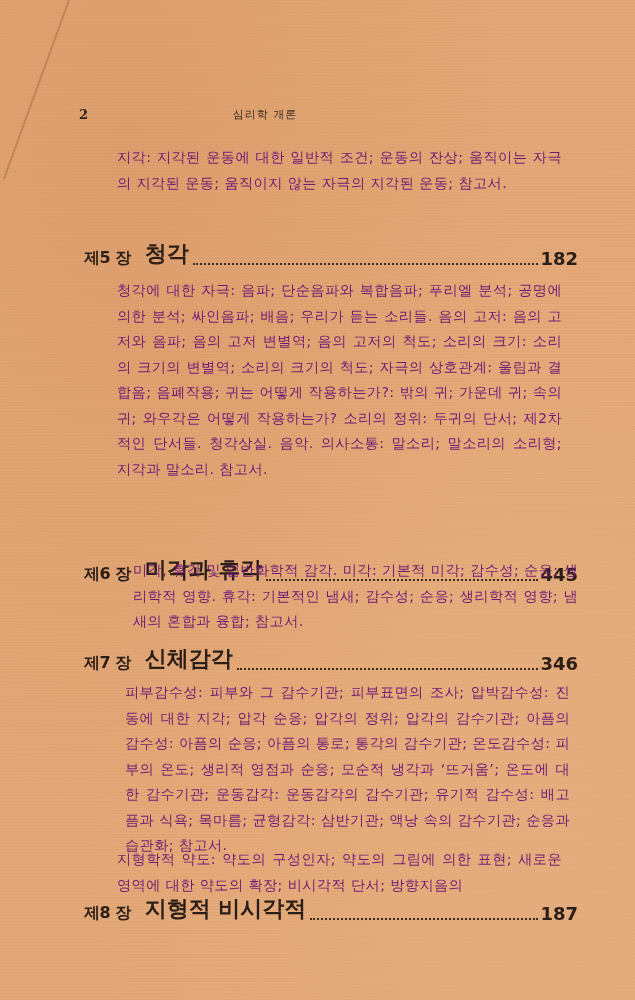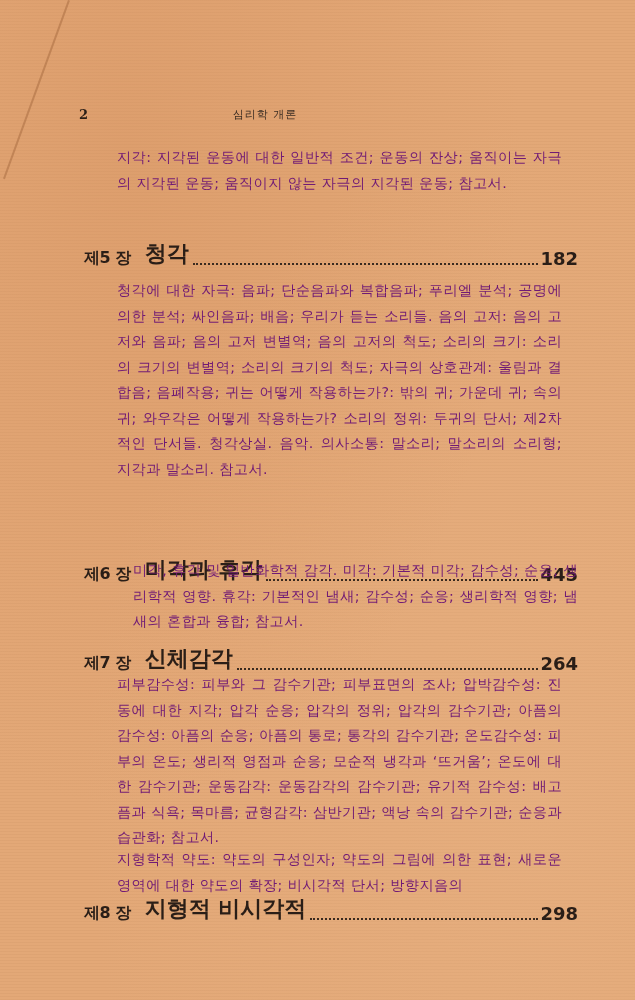--- a/index.html
+++ b/index.html
@@ -69,23 +69,23 @@
   <span class="ch-title">미각과 휴각</span>
   <span class="ch-dots"></span>
   <span class="ch-page">445</span>
 </div>
 <p class="para" id="ch6-body" style="margin:16px;">미각, 휴각 및 일반화학적 감각. 미각: 기본적 미각; 감수성; 순응; 생리학적 영향. 휴각: 기본적인 냄새; 감수성; 순응; 생리학적 영향; 냄새의 혼합과 융합; 참고서.</p>
 
 <div class="chapter" id="ch7">
   <span class="ch-num">제7 장</span>
   <span class="ch-title">신체감각</span>
   <span class="ch-dots"></span>
-  <span class="ch-page">264</span>
+  <span class="ch-page">346</span>
 </div>
-<p class="para" id="ch7-body" style="margin:0;">피부감수성: 피부와 그 감수기관; 피부표면의 조사; 압박감수성: 진동에 대한 지각; 압각 순응; 압각의 정위; 압각의 감수기관; 아픔의 감수성: 아픔의 순응; 아픔의 통로; 통각의 감수기관; 온도감수성: 피부의 온도; 생리적 영점과 순응; 모순적 냉각과 ‘뜨거움’; 온도에 대한 감수기관; 운동감각: 운동감각의 감수기관; 유기적 감수성: 배고픔과 식욕; 목마름; 균형감각: 삼반기관; 액낭 속의 감수기관; 순응과 습관화; 참고서.</p>
+<p class="para" id="ch7-body" style="margin:8px;">피부감수성: 피부와 그 감수기관; 피부표면의 조사; 압박감수성: 진동에 대한 지각; 압각 순응; 압각의 정위; 압각의 감수기관; 아픔의 감수성: 아픔의 순응; 아픔의 통로; 통각의 감수기관; 온도감수성: 피부의 온도; 생리적 영점과 순응; 모순적 냉각과 ‘뜨거움’; 온도에 대한 감수기관; 운동감각: 운동감각의 감수기관; 유기적 감수성: 배고픔과 식욕; 목마름; 균형감각: 삼반기관; 액낭 속의 감수기관; 순응과 습관화; 참고서.</p>
 
 <div class="chapter" id="ch8">
   <span class="ch-num">제8 장</span>
   <span class="ch-title">지형적 비시각적</span>
   <span class="ch-dots"></span>
-  <span class="ch-page">298</span>
+  <span class="ch-page">187</span>
 </div>
 <p class="para" id="ch8-body" style="margin:0;">지형학적 약도: 약도의 구성인자; 약도의 그림에 의한 표현; 새로운 영역에 대한 약도의 확장; 비시각적 단서; 방향지음의</p>
 
 </body></html>

